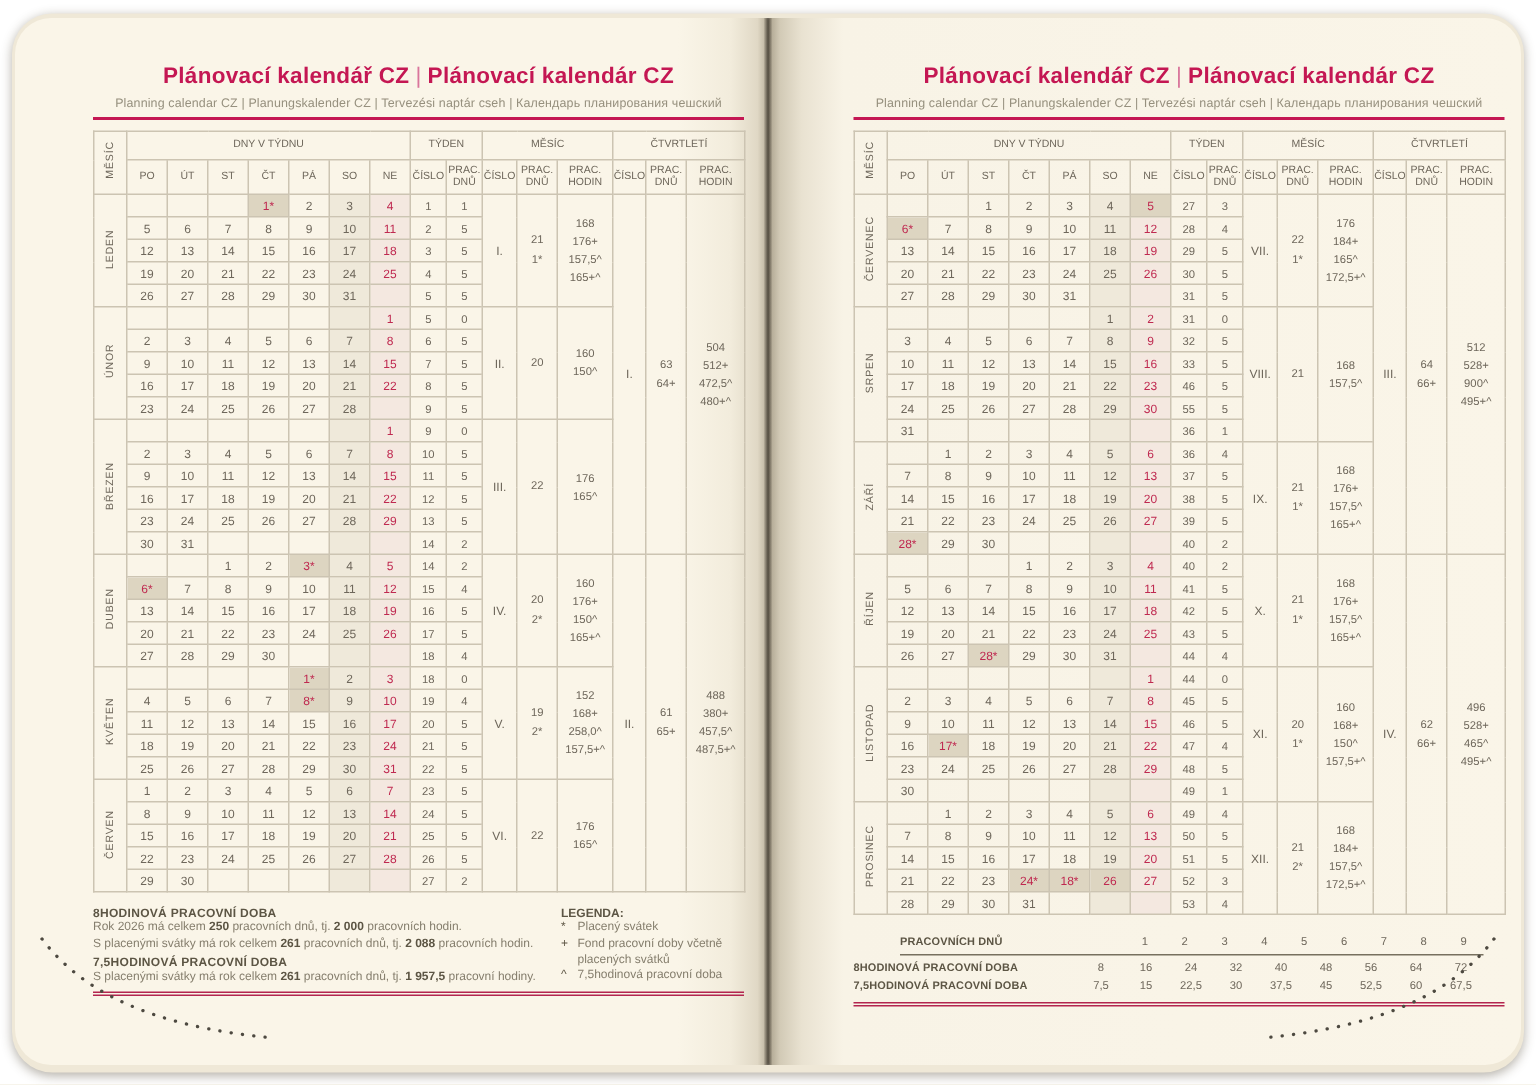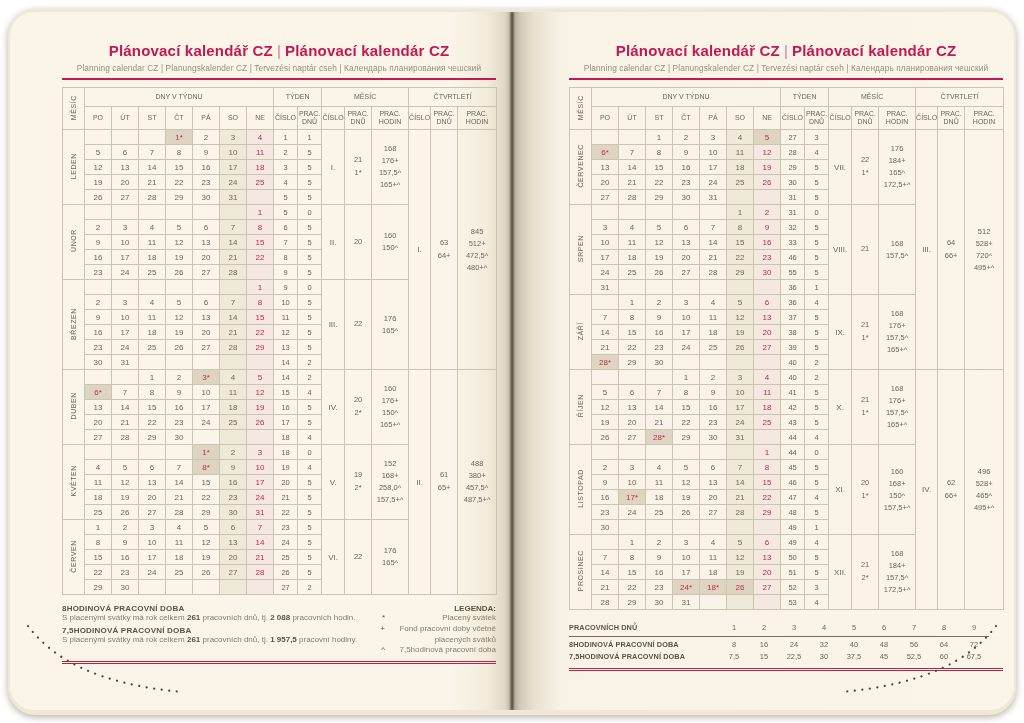--- a/index.html
+++ b/index.html
@@ -63,30 +63,30 @@
   }
   td.mnum, td.qnum{font-size:8px;}
   td.mdnu, td.qdnu{font-size:7.5px;line-height:1.7;}
   td.mhod, td.qhod{font-size:7.5px;line-height:1.6;}
 
   .footer-left{display:flex;margin-top:7px;width:434px;}
   .fl-main{width:296px;}
   .f-head{font-size:8px;font-weight:bold;color:#5c5544;letter-spacing:.2px;margin-top:2px;}
   .f-line{font-size:8px;color:#857e6d;line-height:1.35;}
   .f-line b{color:#5c5544;}
-  .fl-legend{flex:1;padding-left:16px;text-align:right;}
+  .fl-legend{flex:1;padding-left:16px;}
   .legend-title{font-size:8px;font-weight:bold;color:#5c5544;margin-top:2px;}
   .legend-item{display:flex;font-size:8px;color:#857e6d;line-height:1.35;}
   .legend-item .sym{width:11px;color:#5c5544;}
   .legend-item .txt{flex:1;}
   .bottom-rule{border-bottom:3px double #b3254f;margin-top:5px;width:434px;}
 
   .footer-right{margin-top:12px;width:420px;}
   .fr-row{display:grid;grid-template-columns:150px repeat(9,1fr);align-items:end;}
-  .fr-row.header{border-bottom:1px solid #77705f;padding-bottom:2px;margin-bottom:2px;}
+  .fr-row.header{border-bottom:1px solid #77705f;padding-bottom:2px;margin-bottom:2px;margin-left:31px;}
   .fr-label{font-size:7.3px;font-weight:bold;color:#5c5544;text-align:left;letter-spacing:.1px;line-height:1.6;}
   .fr-val{font-size:7.5px;color:#6e675b;text-align:center;line-height:1.6;}
 
   svg.perf{position:absolute;bottom:12px;z-index:3;}
   .page.left  svg.perf{left:16px;}
   .page.right svg.perf{right:16px;}
 </style>
 </head>
 <body>
 
@@ -168,21 +168,21 @@
                 <div>176+</div>
                 <div>157,5^</div>
                 <div>165+^</div>
               </td>
               <td class="qnum" rowspan="16">I.</td>
               <td class="qdnu" rowspan="16">
                 <div>63</div>
                 <div>64+</div>
               </td>
               <td class="qhod" rowspan="16">
-                <div>845</div>
+                <div>504</div>
                 <div>512+</div>
                 <div>472,5^</div>
                 <div>480+^</div>
               </td>
             </tr>
             <tr>
               <td class="day">5</td>
               <td class="day">6</td>
               <td class="day">7</td>
               <td class="day">8</td>
@@ -571,20 +571,21 @@
               <td class="day so"></td>
               <td class="day ne"></td>
               <td class="wk">27</td>
               <td class="wk">2</td>
             </tr>
           </tbody>
         </table>
       <div class="footer-left" id="footer-left">
           <div class="fl-main">
             <div class="f-head">8HODINOVÁ PRACOVNÍ DOBA</div>
+            <div class="f-line"><span>Rok 2026 má celkem </span><b>250</b><span> pracovních dnů, tj. </span><b>2 000</b><span> pracovních hodin.</span></div>
             <div class="f-line"><span>S placenými svátky má rok celkem </span><b>261</b><span> pracovních dnů, tj. </span><b>2 088</b><span> pracovních hodin.</span></div>
             <div class="f-head">7,5HODINOVÁ PRACOVNÍ DOBA</div>
             <div class="f-line"><span>S placenými svátky má rok celkem </span><b>261</b><span> pracovních dnů, tj. </span><b>1 957,5</b><span> pracovní hodiny.</span></div>
           </div>
           <div class="fl-legend">
             <div class="legend-title">LEGENDA:</div>
             <div class="legend-item">
               <span class="sym">*</span>
               <span class="txt">Placený svátek</span>
             </div>
@@ -683,21 +684,21 @@
                 <div>172,5+^</div>
               </td>
               <td class="qnum" rowspan="16">III.</td>
               <td class="qdnu" rowspan="16">
                 <div>64</div>
                 <div>66+</div>
               </td>
               <td class="qhod" rowspan="16">
                 <div>512</div>
                 <div>528+</div>
-                <div>720^</div>
+                <div>900^</div>
                 <div>495+^</div>
               </td>
             </tr>
             <tr>
               <td class="day hol">6*</td>
               <td class="day">7</td>
               <td class="day">8</td>
               <td class="day">9</td>
               <td class="day">10</td>
               <td class="day so">11</td>

